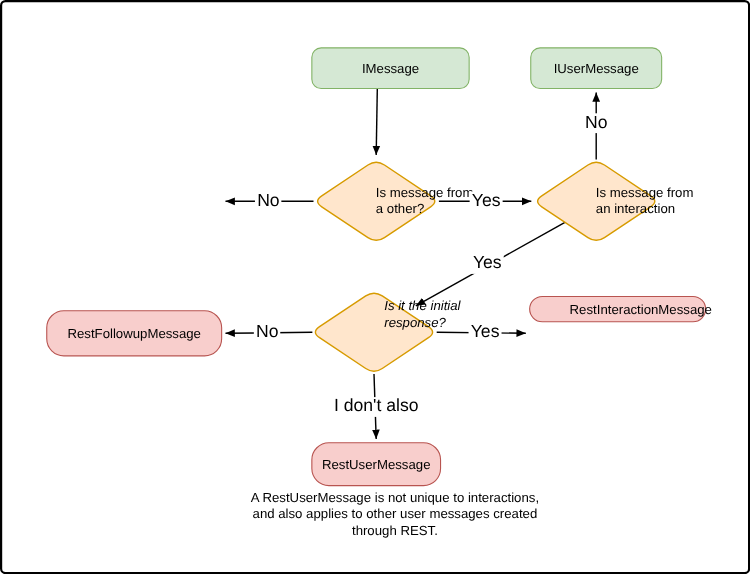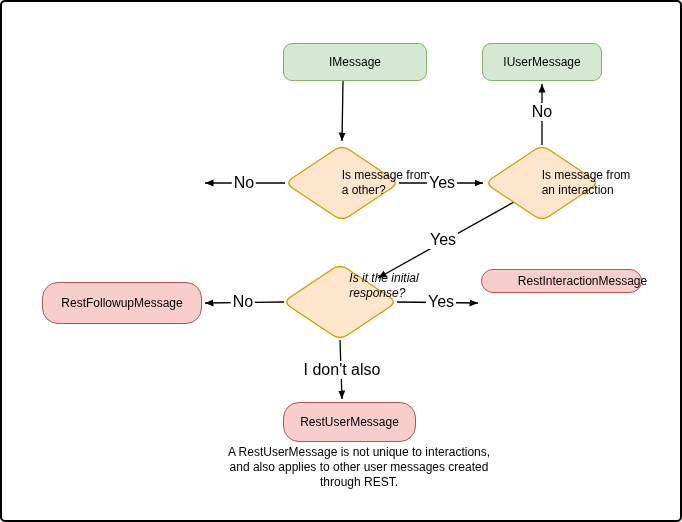--- a/index.html
+++ b/index.html
@@ -101,21 +101,21 @@
   </div>
   <div class="node green" style="left:480px; top:41px; width:120px; height:38px;">
     <span>IUserMessage</span>
   </div>
   <div class="node red" style="left:40px; top:280px; width:160px; height:42px;">
     <span>RestFollowupMessage</span>
   </div>
   <div class="node red" style="left:479px; top:267px; width:161px; height:24px;padding-left:42px;">
     <span>RestInteractionMessage</span>
   </div>
-  <div class="node red" style="left:281px; top:400px; width:133px; height:40px;">
+  <div class="node red" style="left:281px; top:400px; width:118px; height:40px;">
     <span>RestUserMessage</span>
   </div>
 
   <div class="dlabel" style="left:340px; top:181px;">
     <div>Is message from</div>
     <div>a other?</div>
   </div>
   <div class="dlabel" style="left:540px; top:181px;">
     <div>Is message from</div>
     <div>an interaction</div>

